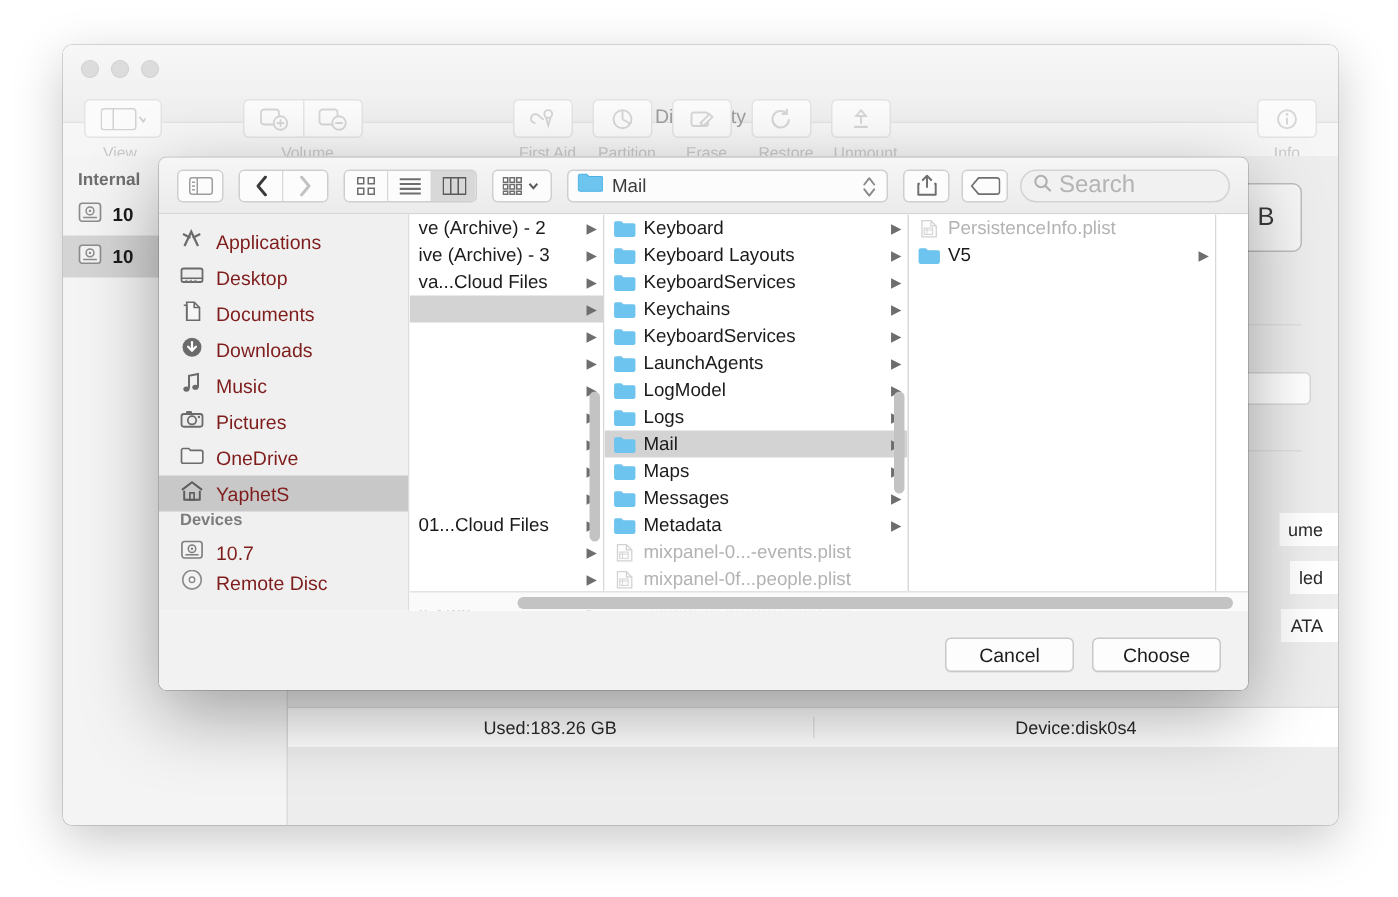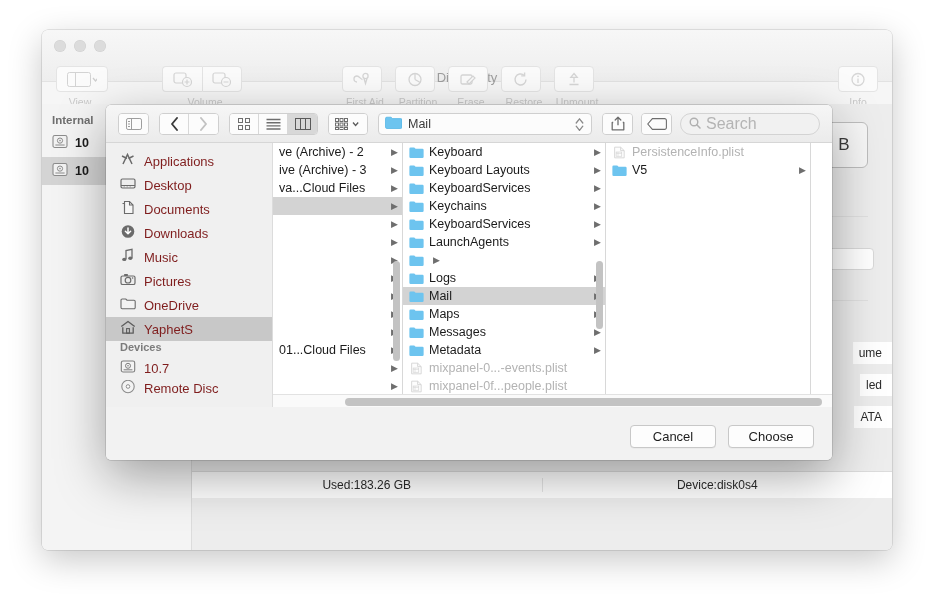--- a/index.html
+++ b/index.html
@@ -730,20 +730,21 @@
                 <svg class="fico" viewBox="0 0 16 13">
                   <path d="M0.4 2.5a1.3 1.3 0 0 1 1.3-1.3h3.9L7 2.5h7.3a1.3 1.3 0 0 1 1.3 1.3v7.2a1.3 1.3 0 0 1-1.3 1.3H1.7a1.3 1.3 0 0 1-1.3-1.3z" fill="#6dc4ef"></path>
                 </svg>
                 <span class="nm">LaunchAgents</span>
                 <span class="arw">▶</span>
               </div>
               <div class="fr">
                 <svg class="fico" viewBox="0 0 16 13">
                   <path d="M0.4 2.5a1.3 1.3 0 0 1 1.3-1.3h3.9L7 2.5h7.3a1.3 1.3 0 0 1 1.3 1.3v7.2a1.3 1.3 0 0 1-1.3 1.3H1.7a1.3 1.3 0 0 1-1.3-1.3z" fill="#6dc4ef"></path>
                 </svg>
+                <span class="nm">LogModel</span>
                 <span class="arw">▶</span>
               </div>
               <div class="fr">
                 <svg class="fico" viewBox="0 0 16 13">
                   <path d="M0.4 2.5a1.3 1.3 0 0 1 1.3-1.3h3.9L7 2.5h7.3a1.3 1.3 0 0 1 1.3 1.3v7.2a1.3 1.3 0 0 1-1.3 1.3H1.7a1.3 1.3 0 0 1-1.3-1.3z" fill="#6dc4ef"></path>
                 </svg>
                 <span class="nm">Logs</span>
                 <span class="arw">▶</span>
               </div>
               <div class="fr sel">

